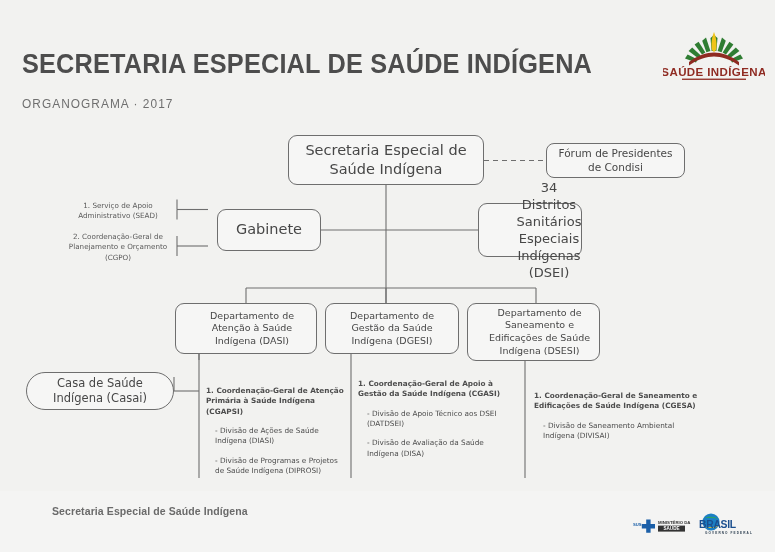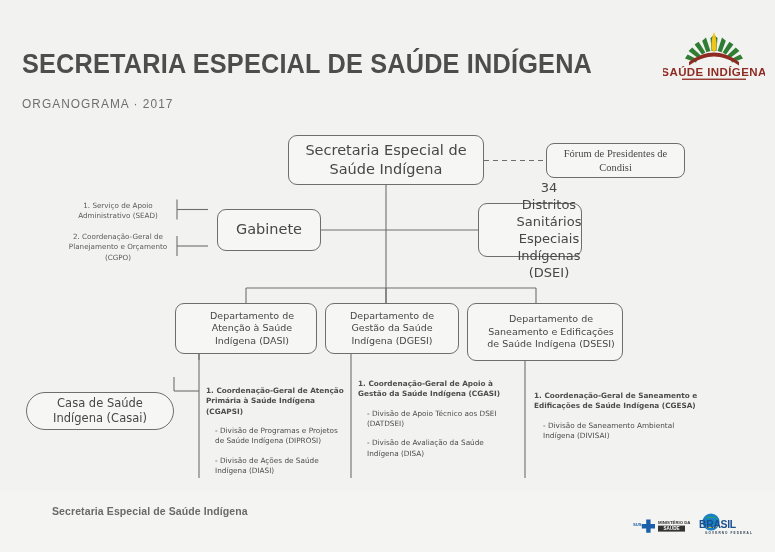--- a/index.html
+++ b/index.html
@@ -76,27 +76,27 @@
     align-items: center;
     justify-content: center;
     text-align: center;
     color: #474747;
     line-height: 1.32;
     font-family: "DejaVu Sans", sans-serif;
   }
   .node span { display: block; padding: 0 6px; }
 
   #node-sesai   { left: 288px; top: 135px; width: 196px; height: 50px; font-size: 14.5px; }
-  #node-forum   { left: 546px; top: 143px; width: 139px; height: 35px; font-size: 10.5px; border-radius: 8px; font-family: Liberation Serif, serif; }
+  #node-forum   { left: 546px; top: 143px; width: 139px; height: 35px; font-size: 10.5px; border-radius: 8px; }
   #node-gabinete{ left: 208px; top: 209px; width: 104px; height: 42px; font-size: 14.5px; margin-left: 9px; }
   #node-dsei    { left: 478px; top: 203px; width: 104px; height: 54px; font-size: 13px; padding-left: 38px; }
   #node-dasi    { left: 175px; top: 303px; width: 142px; height: 51px; font-size: 9.5px; padding-left: 12px; }
   #node-dgesi   { left: 325px; top: 303px; width: 134px; height: 51px; font-size: 9.5px; }
-  #node-dsesi   { left: 467px; top: 303px; width: 156px; height: 58px; font-size: 9.5px; padding-left: 12px; }
-  #node-casai   { left: 26px;  top: 372px; width: 148px; height: 38px; font-size: 11.5px; border-radius: 20px; margin-top: 20px; }
+  #node-dsesi   { left: 467px; top: 303px; width: 133px; height: 58px; font-size: 9.5px; padding-left: 12px; }
+  #node-casai   { left: 26px;  top: 372px; width: 148px; height: 38px; font-size: 11.5px; border-radius: 20px; }
 
   
   .sidenote {
     position: absolute;
     text-align: center;
     font-size: 7.2px;
     line-height: 1.45;
     color: #5a5a5a;
     font-family: "DejaVu Sans", sans-serif;
   }
@@ -248,22 +248,22 @@
 
   <div class="node" id="node-casai">
     <span>Casa de Saúde Indígena (Casai)</span>
   </div>
 
   <div class="sidenote" id="note-sead">1. Serviço de Apoio Administrativo (SEAD)</div>
   <div class="sidenote" id="note-cgpo">2. Coordenação-Geral de Planejamento e Orçamento (CGPO)</div>
 
   <div class="col" id="col-dasi">
     <div class="col-head">1. Coordenação-Geral de Atenção Primária à Saúde Indígena (CGAPSI)</div>
+    <div class="col-item">- Divisão de Ações de Saúde Indígena (DIASI)</div>
     <div class="col-item">- Divisão de Programas e Projetos de Saúde Indígena (DIPROSI)</div>
-    <div class="col-item">- Divisão de Ações de Saúde Indígena (DIASI)</div>
   </div>
 
   <div class="col" id="col-dgesi">
     <div class="col-head">1. Coordenação-Geral de Apoio à Gestão da Saúde Indígena  (CGASI)</div>
     <div class="col-item">- Divisão de Apoio Técnico aos DSEI (DATDSEI)</div>
     <div class="col-item">- Divisão de Avaliação da Saúde Indígena (DISA)</div>
   </div>
 
   <div class="col" id="col-dsesi">
     <div class="col-head">1. Coordenação-Geral de Saneamento e Edificações de Saúde Indígena (CGESA)</div>

